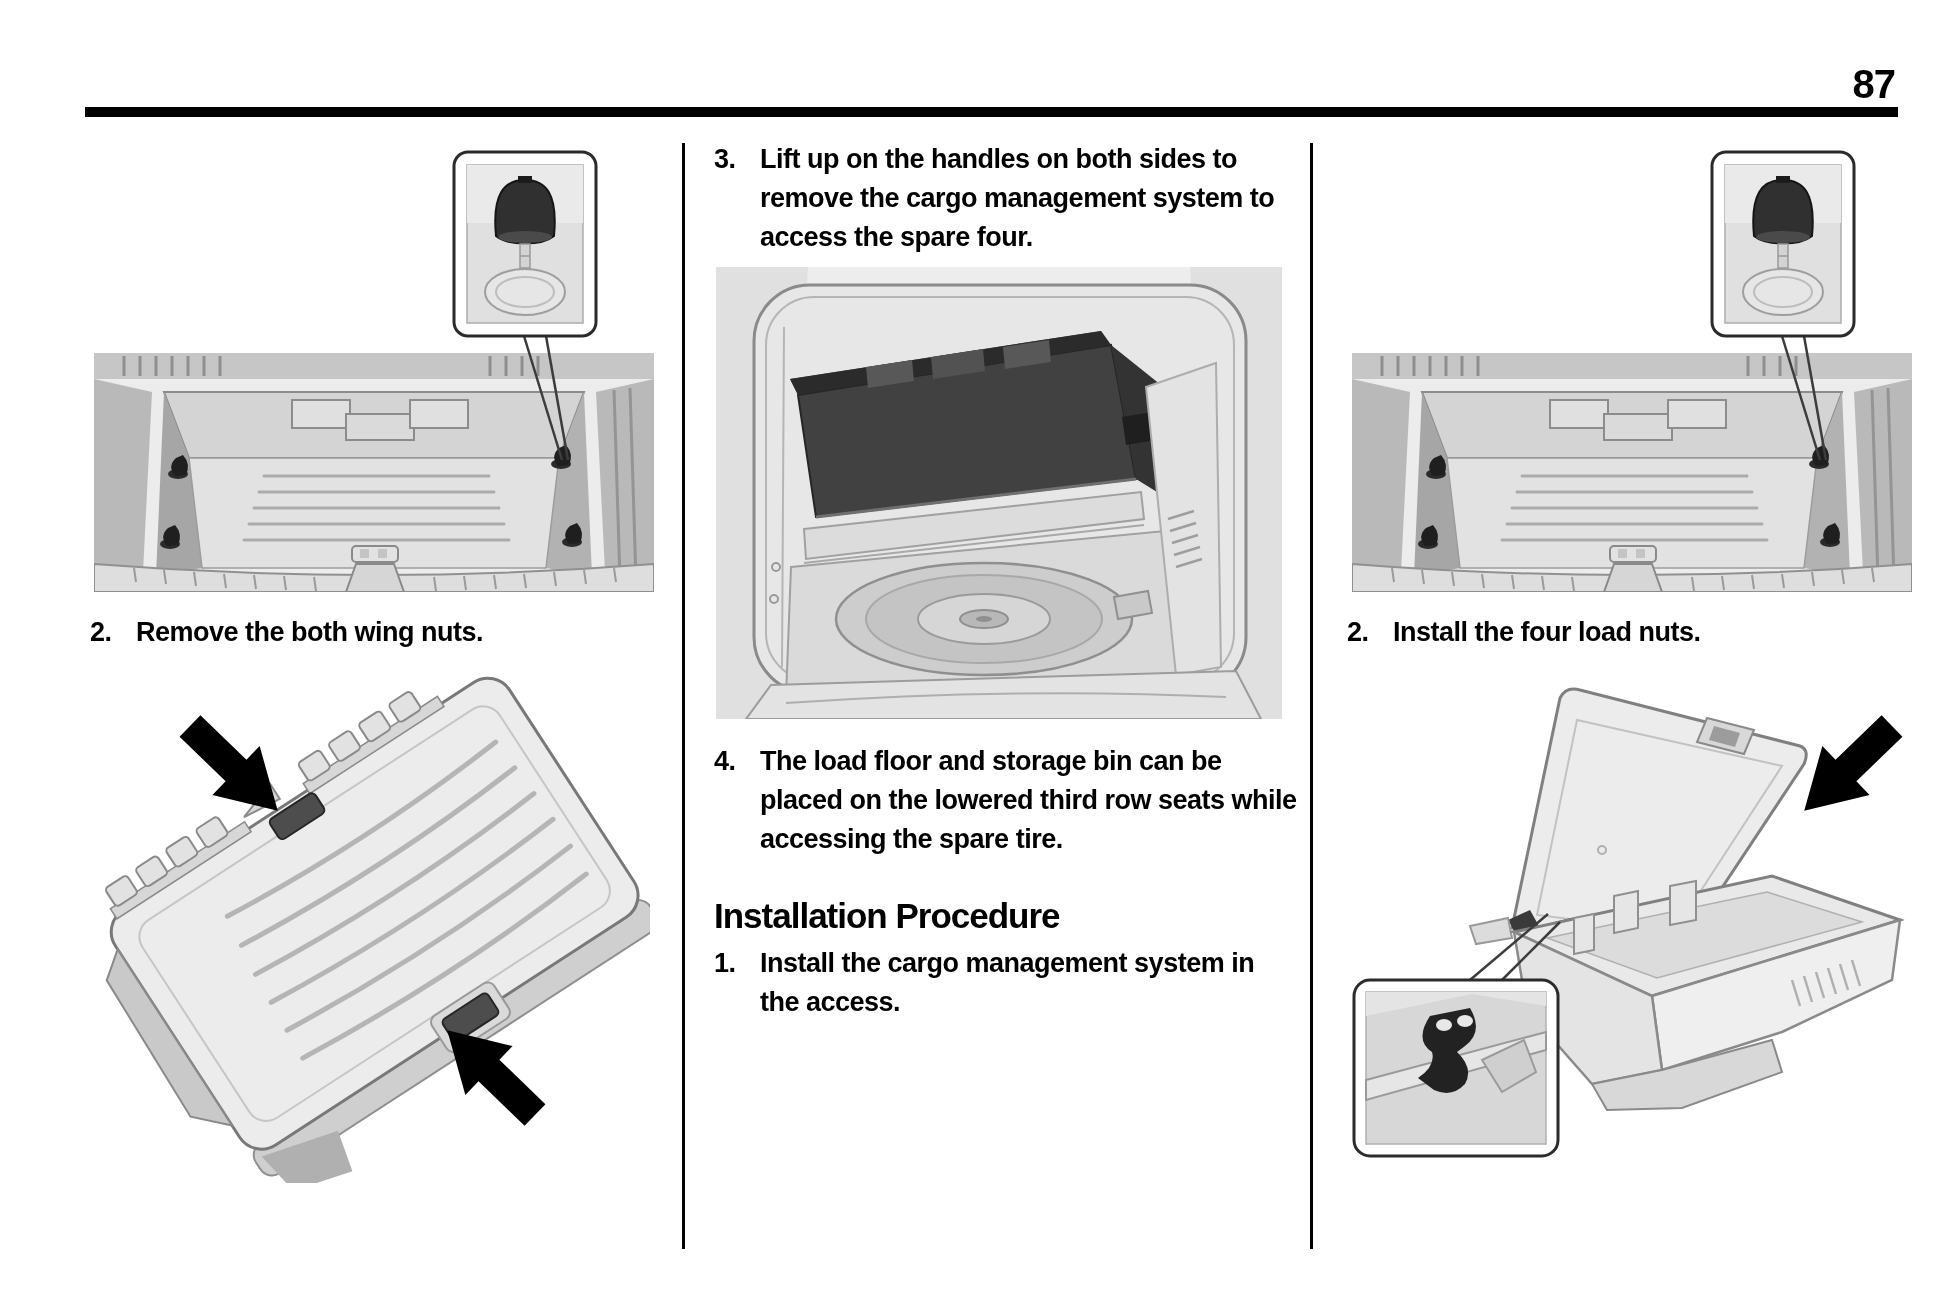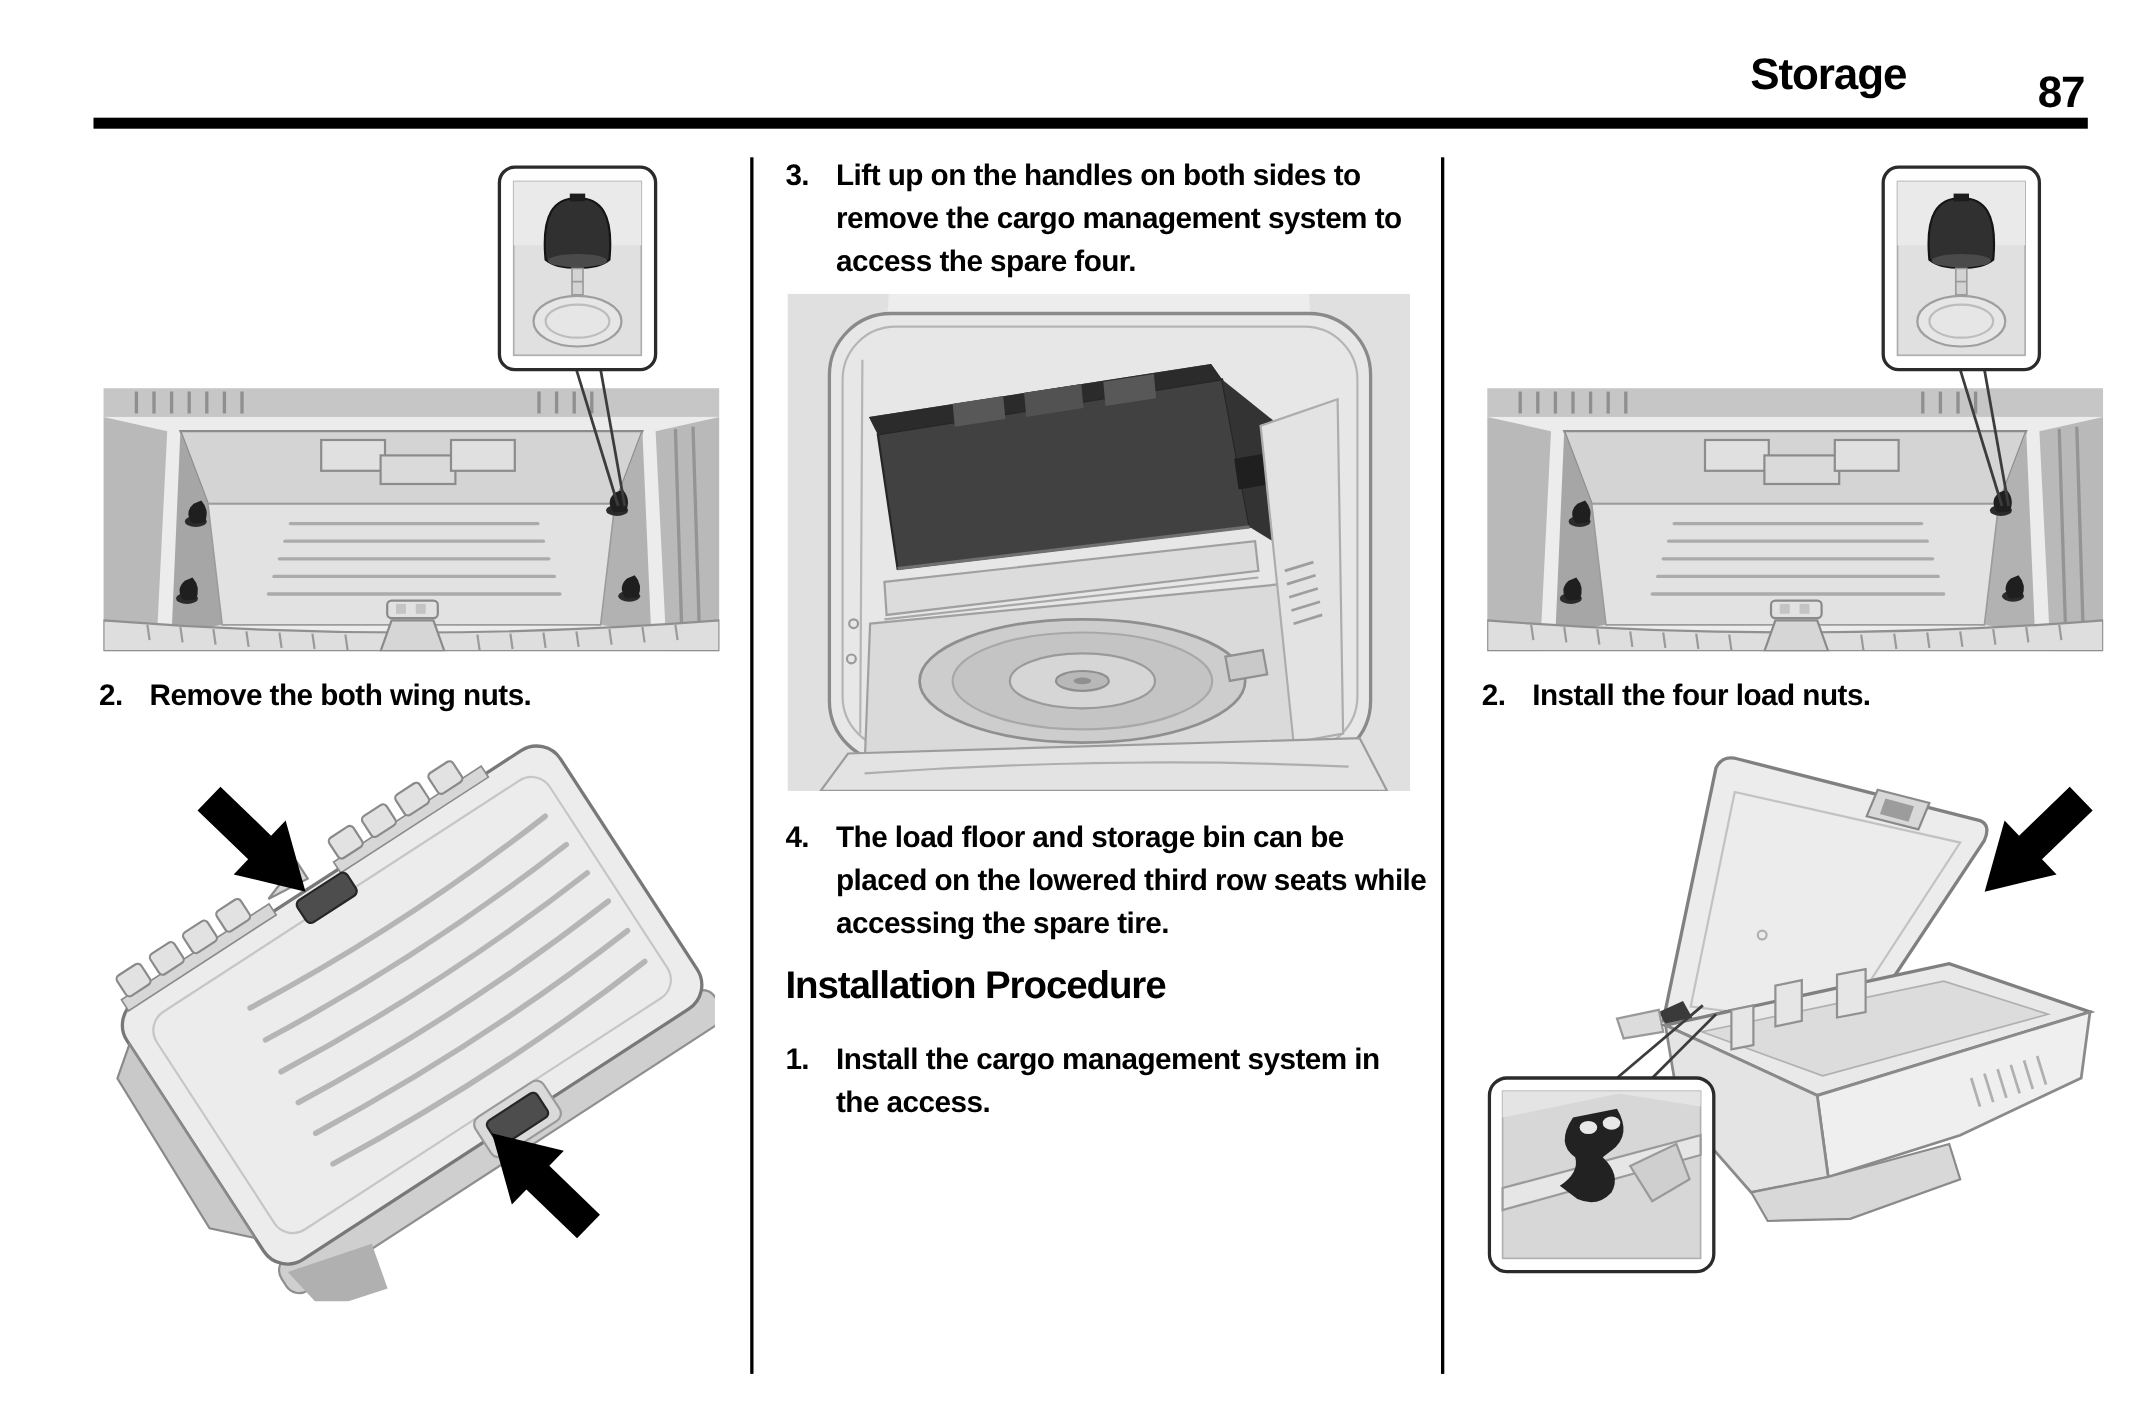--- a/index.html
+++ b/index.html
@@ -12,21 +12,21 @@
   .hdr-page{position:absolute;top:62px;left:1695px;width:200px;text-align:right;
     font-size:40px;font-weight:bold;letter-spacing:-1px;}
   .hdr-rule{position:absolute;left:85px;top:107px;width:1813px;height:10px;background:#000;}
   .col-divider{position:absolute;top:143px;width:3px;height:1106px;background:#000;}
   .d1{left:682px;} .d2{left:1310px;}
 
   .step{position:absolute;display:flex;font-size:27px;line-height:39px;
     font-weight:bold;letter-spacing:-0.5px;}
   .step .num{flex:0 0 46px;}
   .step .txt{flex:1;}
-  .heading{position:absolute;font-size:35px;font-weight:bold;letter-spacing:-1px;}
+  .heading{position:absolute;font-size:35px;font-weight:bold;letter-spacing:-1px;margin-top:20px;}
 
   #step-remove{left:90px;top:613px;width:560px;}
   #step-lift{left:714px;top:140px;width:572px;}
   #step-load{left:714px;top:742px;width:588px;}
   #heading-install{left:714px;top:876px;}
   #step-install-sys{left:714px;top:944px;width:550px;}
   #step-install-nuts{left:1347px;top:613px;width:560px;}
 
   .fig{position:absolute;}
   #fig-cargo-left{left:94px;top:140px;}
@@ -128,21 +128,20 @@
       <line x1="426" y1="116" x2="436" y2="116" stroke="#9a9a9a" stroke-width="1.5"></line>
       <line x1="426" y1="128" x2="436" y2="128" stroke="#9a9a9a" stroke-width="1.5"></line>
       <ellipse cx="431" cy="152" rx="40" ry="23" fill="#e6e6e6" stroke="#9e9e9e" stroke-width="2"></ellipse>
       <ellipse cx="431" cy="152" rx="29" ry="15" fill="none" stroke="#bdbdbd" stroke-width="2"></ellipse>
     </symbol>
   </defs>
 </svg>
 
 <div class="page">
 
-  <div class="hdr-title">Storage</div>
   <div class="hdr-page">87</div>
   <div class="hdr-rule"></div>
   <div class="col-divider d1"></div>
   <div class="col-divider d2"></div>
 
   <svg id="fig-cargo-left" class="fig" width="560" height="452" viewBox="0 0 560 452">
     <use href="#sym-cargo-area"></use>
   </svg>
 
   <div class="step" id="step-remove">

